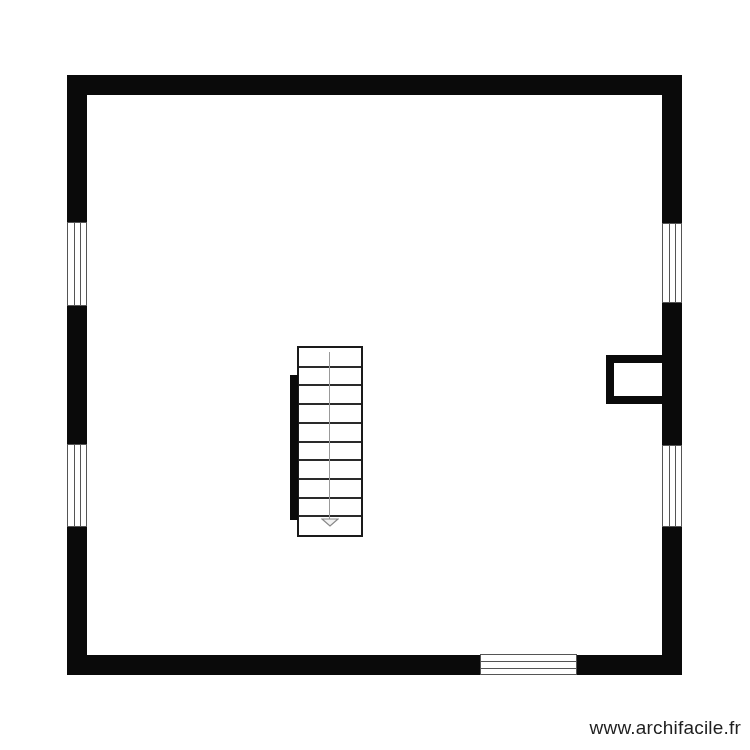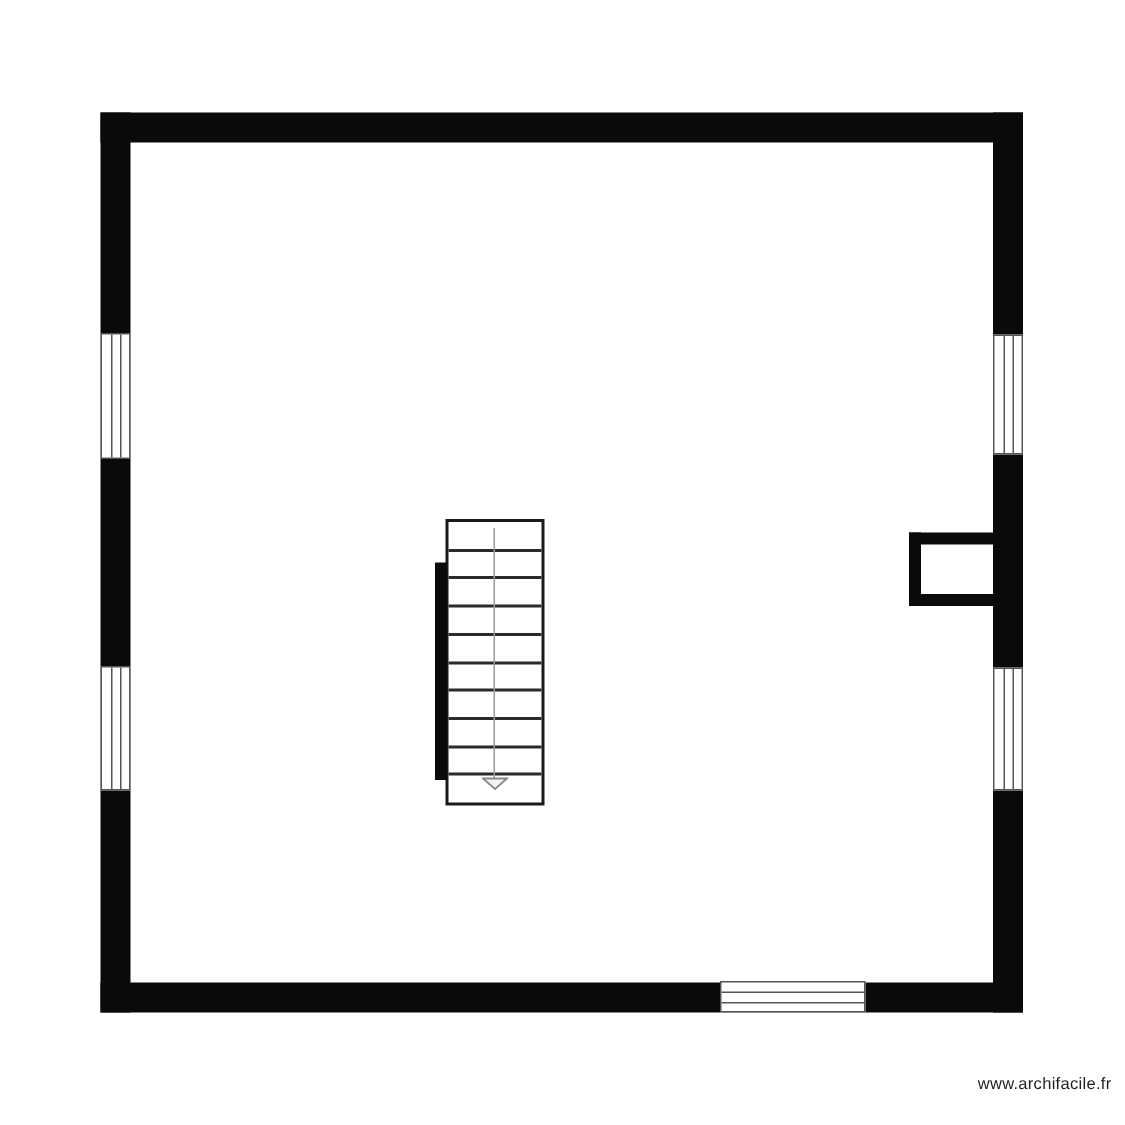--- a/index.html
+++ b/index.html
@@ -34,21 +34,21 @@
   }
   .stairbox{
     background:#ffffff;
     border:2px solid var(--stair-border);
   }
   .tread{position:absolute;left:0;right:0;height:2px;background:var(--stair-tread);}
   .stair-sidewall{background:var(--wall);}
   .guide-line{background:var(--guide);}
   .watermark{
     color:var(--wm);
-    font-size:11px;
+    font-size:19px;
     letter-spacing:0.2px;
     white-space:nowrap;
   }
 </style>
 </head>
 <body>
 
 <div class="abs" style="left:0;top:0;width:750px;height:750px;">
 
   <div class="abs wall" style="left:67px;top:75px;width:615px;height:20px;"></div>

